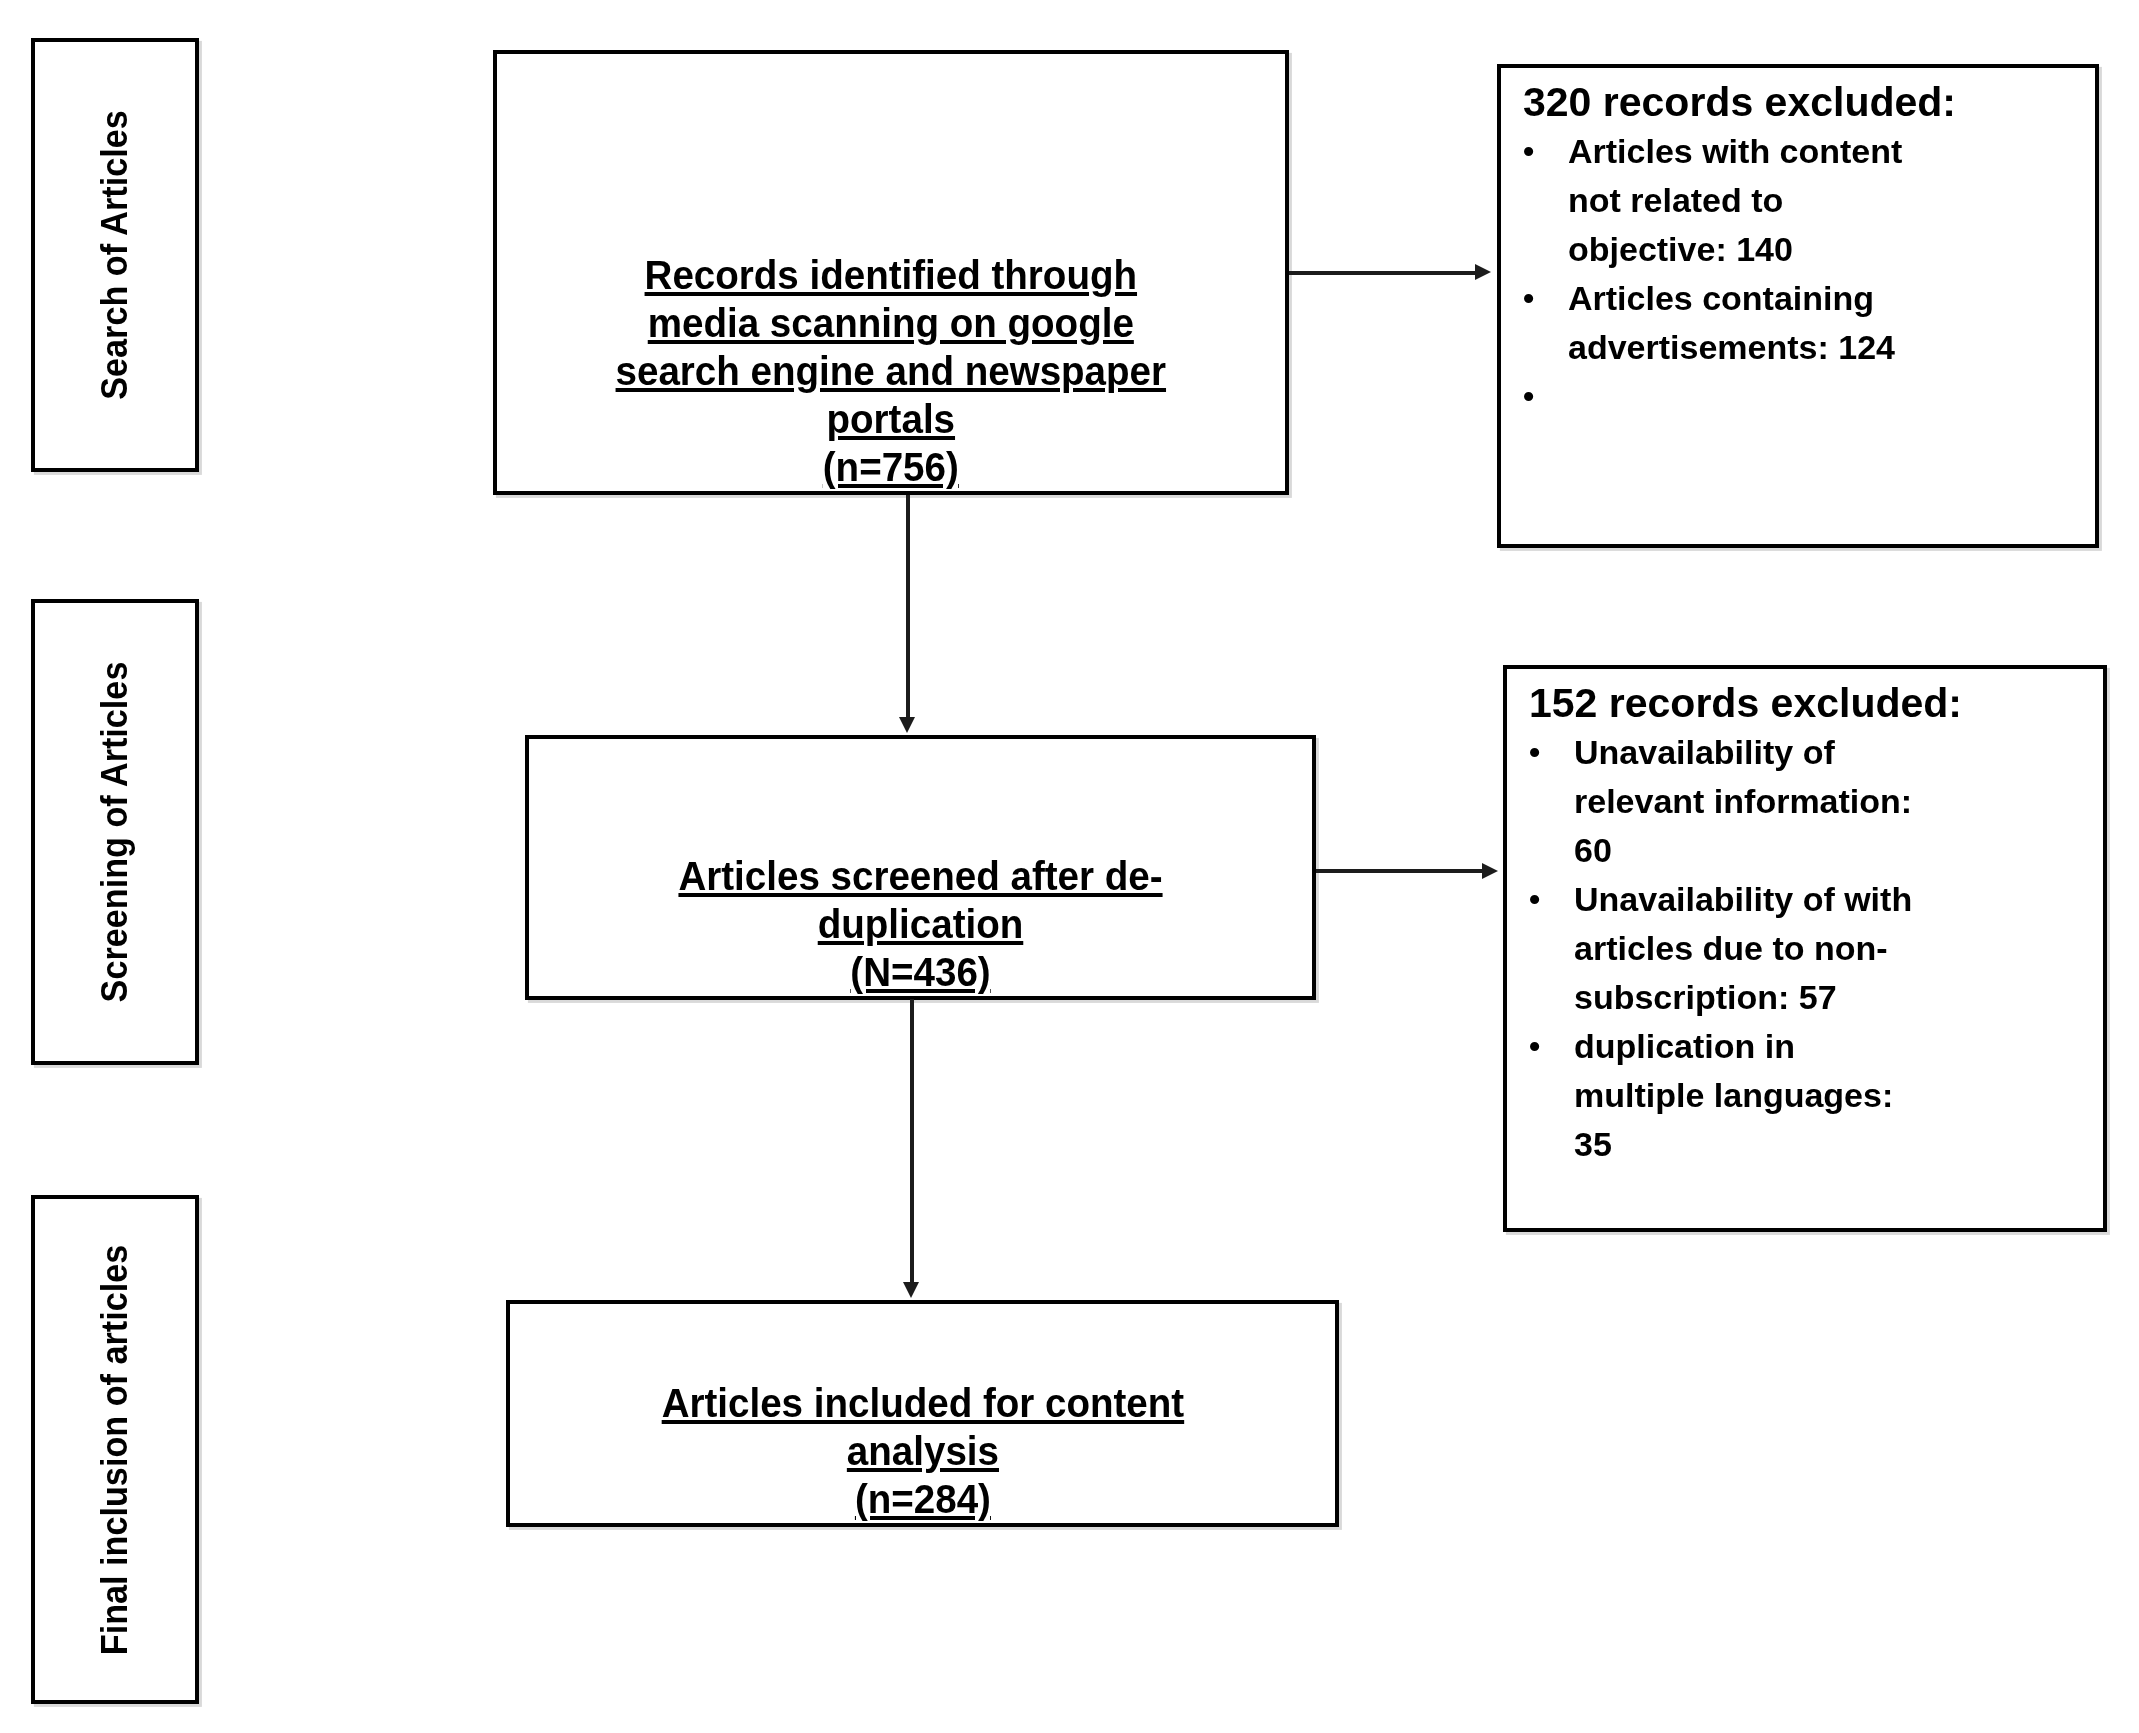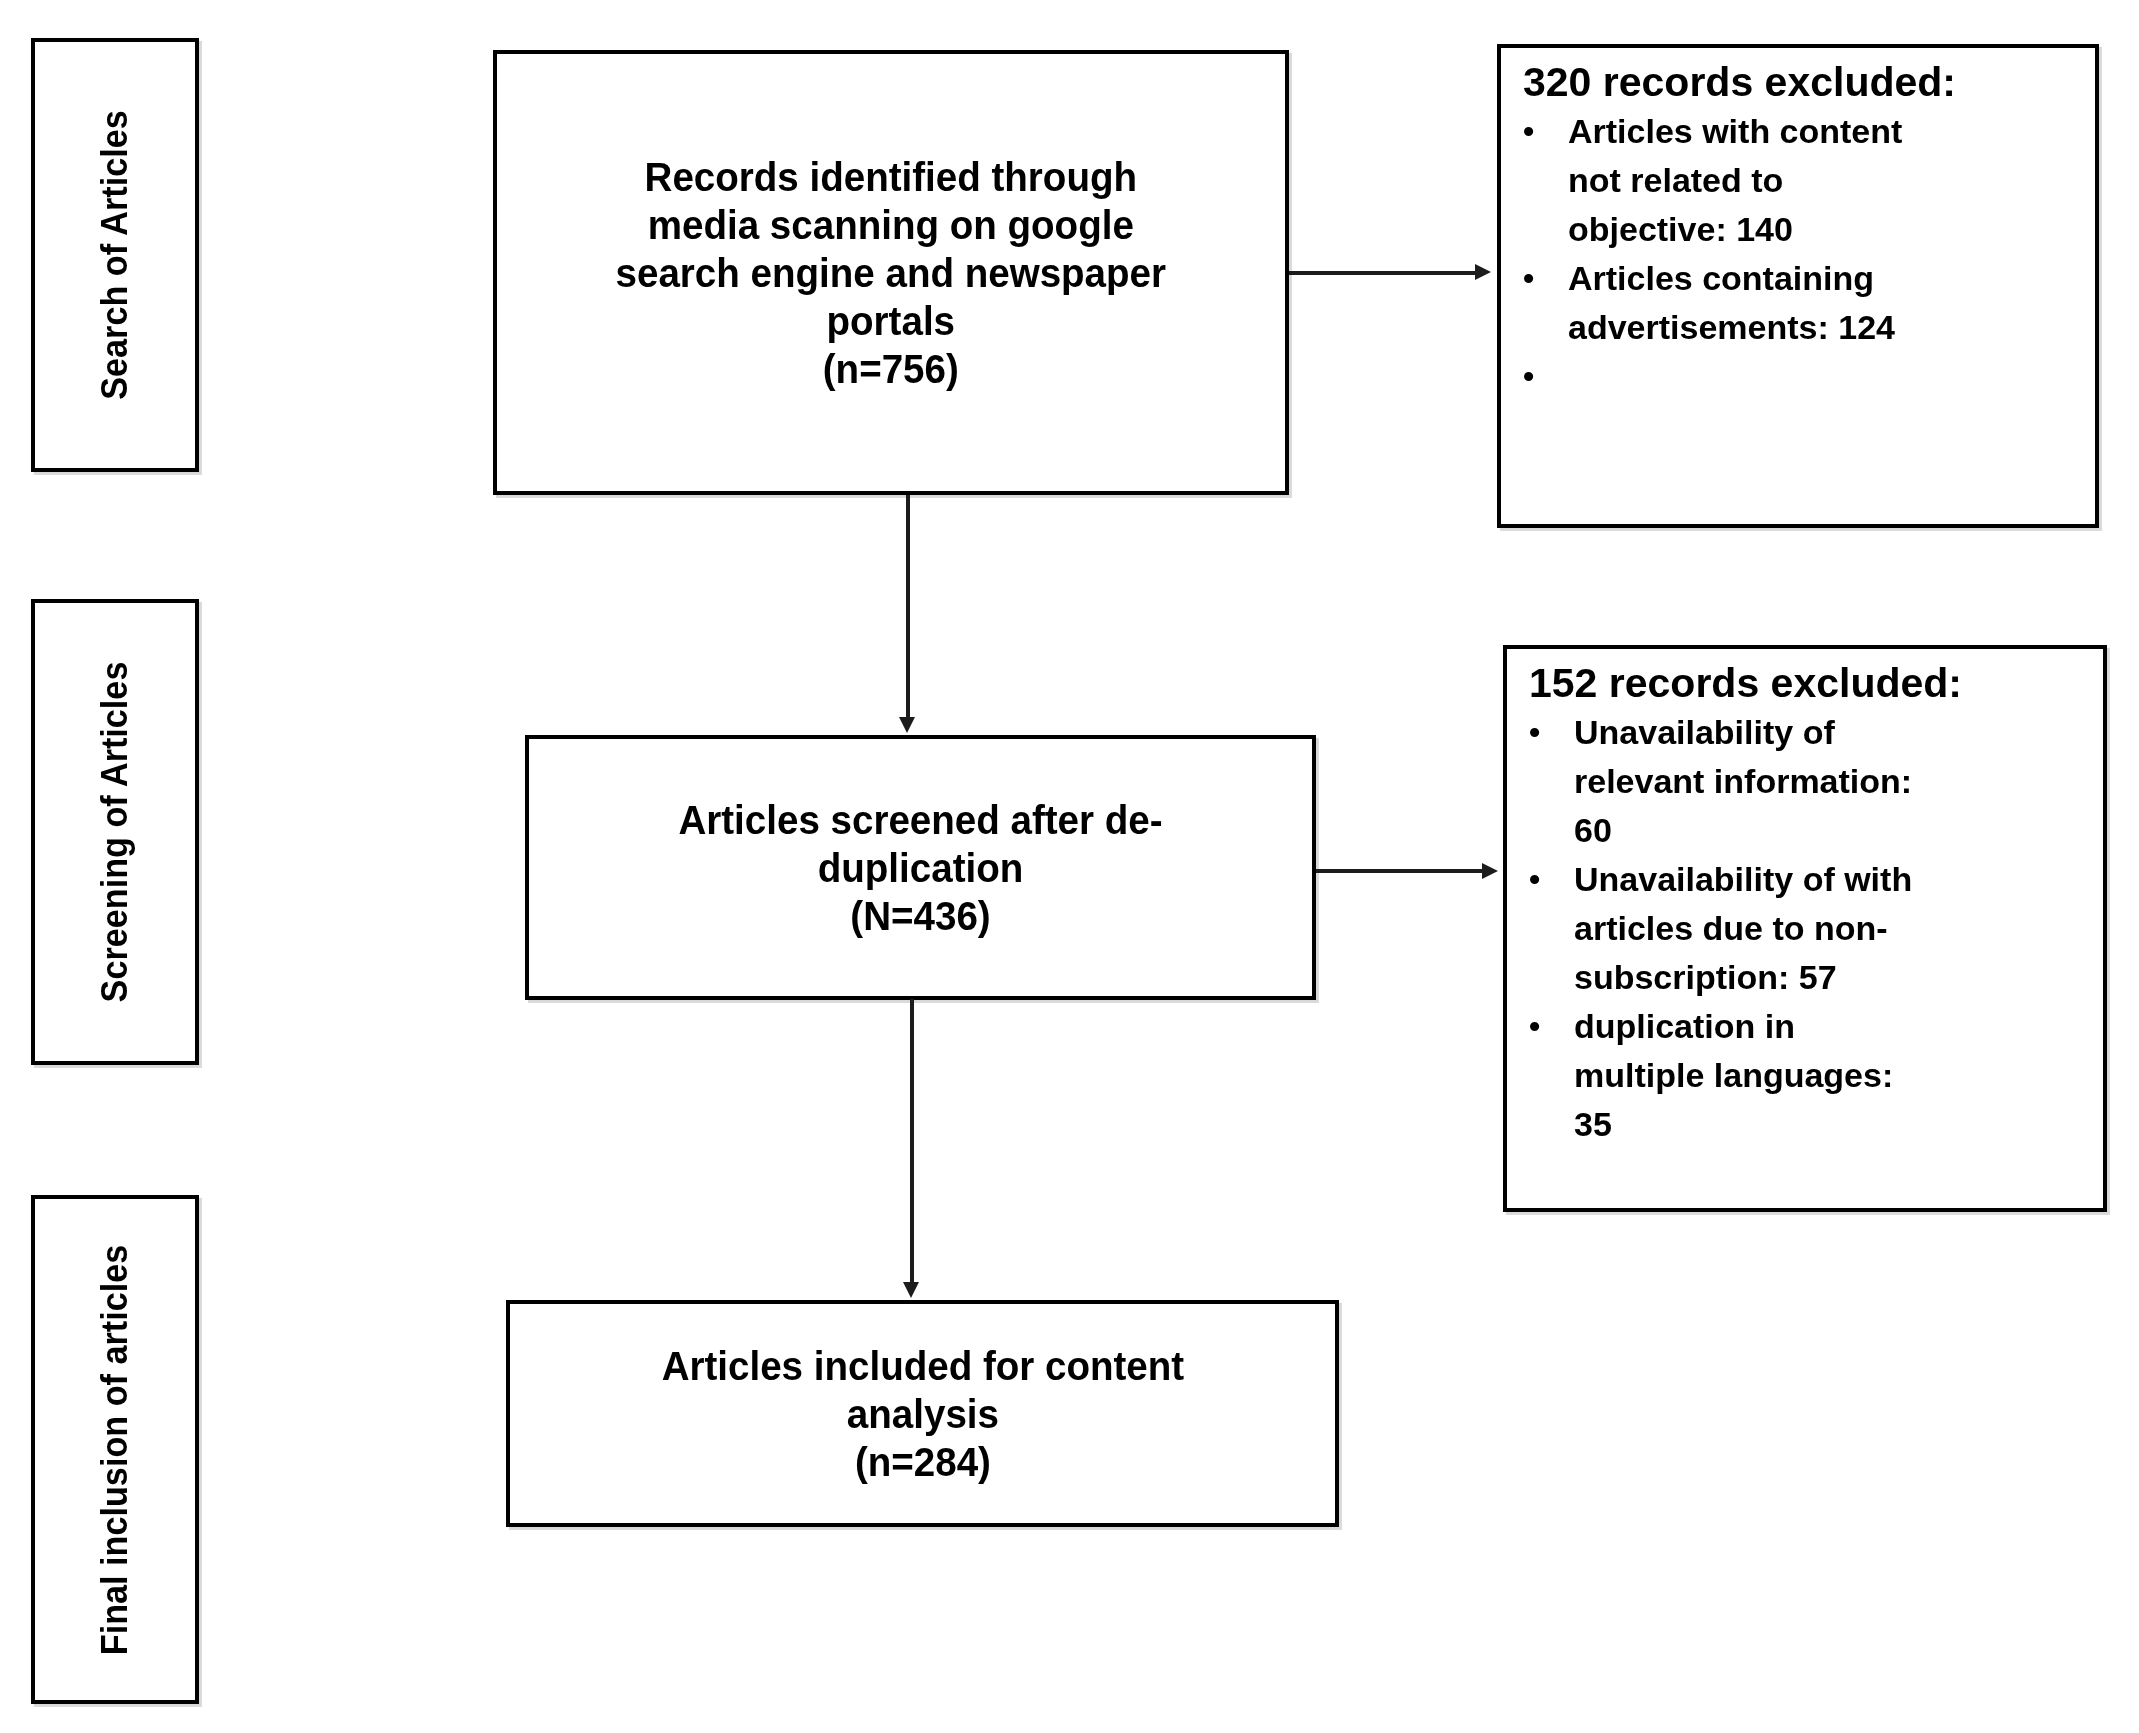--- a/index.html
+++ b/index.html
@@ -30,33 +30,35 @@
     justify-content: center;
   }
   .vtext {
     transform: rotate(-90deg) scaleX(0.95);
     white-space: nowrap;
     font-weight: 700;
     font-size: 36px;
   }
   .centerbox {
     display: flex;
-    align-items: center;
+    align-items: flex-end;
     justify-content: center;
     text-align: center;
+    text-decoration: underline;
   }
   .ctext {
     font-weight: 700;
     font-size: 41px;
     line-height: 48px;
     transform: scaleX(0.94);
   }
   .ctext .tline { white-space: nowrap; }
   .excl {
     padding: 10.2px 8.7px 0 22px;
+    margin-top: 20px;
   }
   .excl-title {
     font-weight: 700;
     font-size: 41px;
     line-height: 49px;
     white-space: nowrap;
   }
   .bullet {
     display: flex;
     align-items: flex-start;

